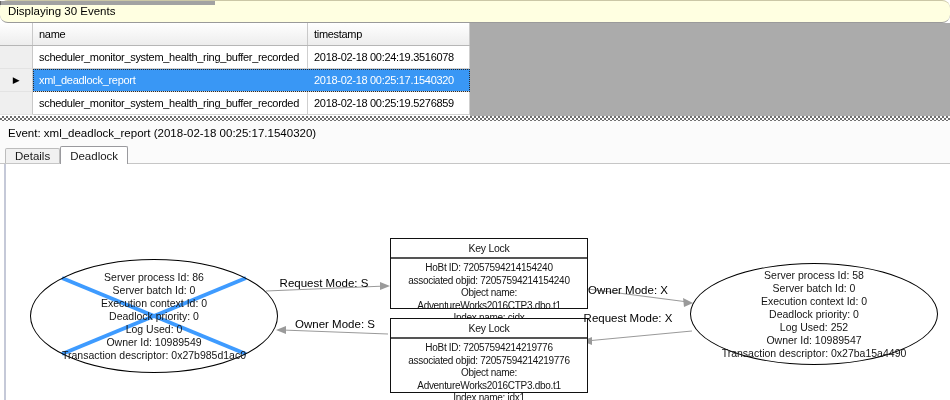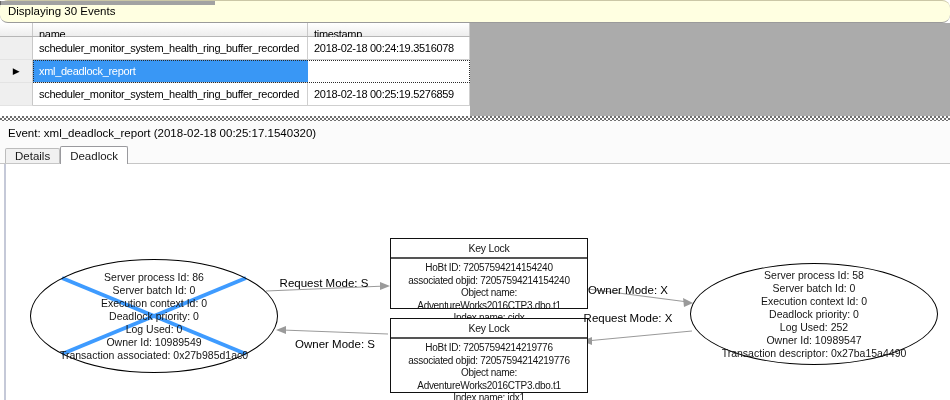--- a/index.html
+++ b/index.html
@@ -9,21 +9,21 @@
   
   .info-bar { position:relative; height:23px; background:var(--info_bar_bg);
               border-top:1px solid #cbc7a6; border-bottom:1px solid #9a9a9a;
               line-height:21px; padding-left:8px; font-size:11.5px;border-radius:8px; }
   .toolbar-remnant { position:absolute; top:0; left:0; width:215px; height:4px;
                      background:#a2a2a2; border-left:1px solid #6a6a6a; }
 
   
   .grid-area { height:93px; background:var(--empty_gray); }
   .grid-table { width:470px; height:100%; background:#fff; font-size:11px; letter-spacing:-0.3px; }
-  .g-header { display:flex; height:14px;
+  .g-header { display:flex; height:23px;
               background:linear-gradient(#ffffff,#ededed);
               border-bottom:1px solid #b6b6b6; }
   .g-header > div { border-right:1px solid #c9c9c9; line-height:22px; }
   .sel-h { width:33px; }
   .col-name { width:275px; padding-left:6px; }
   .col-ts { width:162px; padding-left:6px; }
   .g-row { display:flex; height:23px; position:relative; background:#fff; }
   .g-row .sel { width:33px; background:#efefef; border-right:1px solid #c8c8c8;
                 border-bottom:1px solid #e3e3e3; text-align:center;
                 font-size:9px; line-height:22px; color:#000; }
@@ -65,21 +65,21 @@
   .lockbox { position:absolute; width:198px; background:#fff; border:1.5px solid #111;
              text-align:center; font-size:10px; letter-spacing:-0.3px; color:#141414; }
   .lockbox.top { left:390px; top:74px;  height:71px; }
   .lockbox.bot { left:390px; top:154px; height:75px; }
   .lockbox .title { height:20px; line-height:19px; border-bottom:2.5px solid #555; font-size:10.5px; }
   .lockbox .body { padding-top:3px; line-height:12.5px; }
 
   .edge-label { position:absolute; transform:translateX(-50%); font-size:11.5px;
                 color:#000; white-space:nowrap; }
   .el1 { left:324px; top:113px; }
-  .el2 { left:335px; top:174px; }
+  .el2 { left:335px; top:154px; }
   .el3 { left:628px; top:120px; }
   .el4 { left:628px; top:148px; }
 </style>
 </head>
 <body>
 
 <div class="app">
 
   <div class="info-bar">
     <div class="toolbar-remnant"></div>
@@ -96,20 +96,21 @@
 
       <div class="g-row">
         <div class="sel"></div>
         <div class="c-name">scheduler_monitor_system_health_ring_buffer_recorded</div>
         <div class="c-ts">2018-02-18 00:24:19.3516078</div>
       </div>
 
       <div class="g-row selected">
         <div class="sel">▶</div>
         <div class="c-name">xml_deadlock_report</div>
+        <div class="c-ts">2018-02-18 00:25:17.1540320</div>
       </div>
 
       <div class="g-row">
         <div class="sel"></div>
         <div class="c-name">scheduler_monitor_system_health_ring_buffer_recorded</div>
         <div class="c-ts">2018-02-18 00:25:19.5276859</div>
       </div>
     </div>
   </div>
 
@@ -143,21 +144,21 @@
       <line x1="246" y1="114" x2="62" y2="190" style="stroke:var(--victim_cross);stroke-width:4"></line>
     </svg>
 
     <div class="node ellipse left">
       <span>Server process Id: 86</span>
       <span>Server batch Id: 0</span>
       <span>Execution context Id: 0</span>
       <span>Deadlock priority: 0</span>
       <span>Log Used: 0</span>
       <span>Owner Id: 10989549</span>
-      <span>Transaction associated: 0x27b985d1ac0</span>
+      <span>Transaction descriptor: 0x27b985d1ac0</span>
     </div>
 
     <div class="node ellipse right">
       <span>Server process Id: 58</span>
       <span>Server batch Id: 0</span>
       <span>Execution context Id: 0</span>
       <span>Deadlock priority: 0</span>
       <span>Log Used: 252</span>
       <span>Owner Id: 10989547</span>
       <span>Transaction descriptor: 0x27ba15a4490</span>

